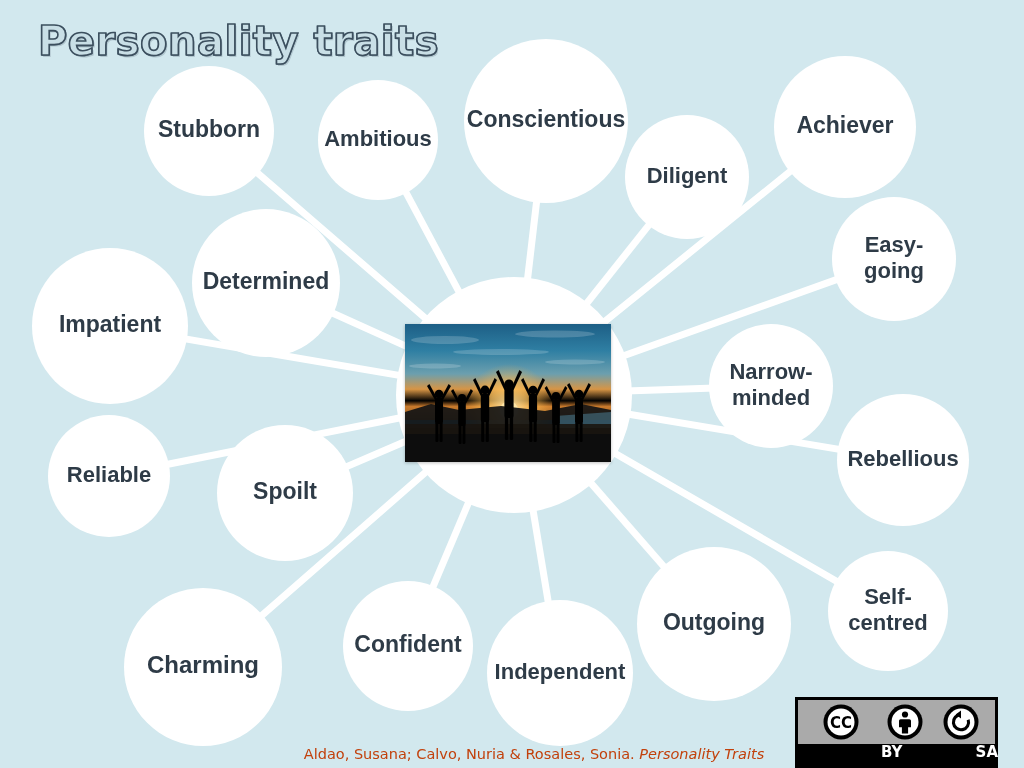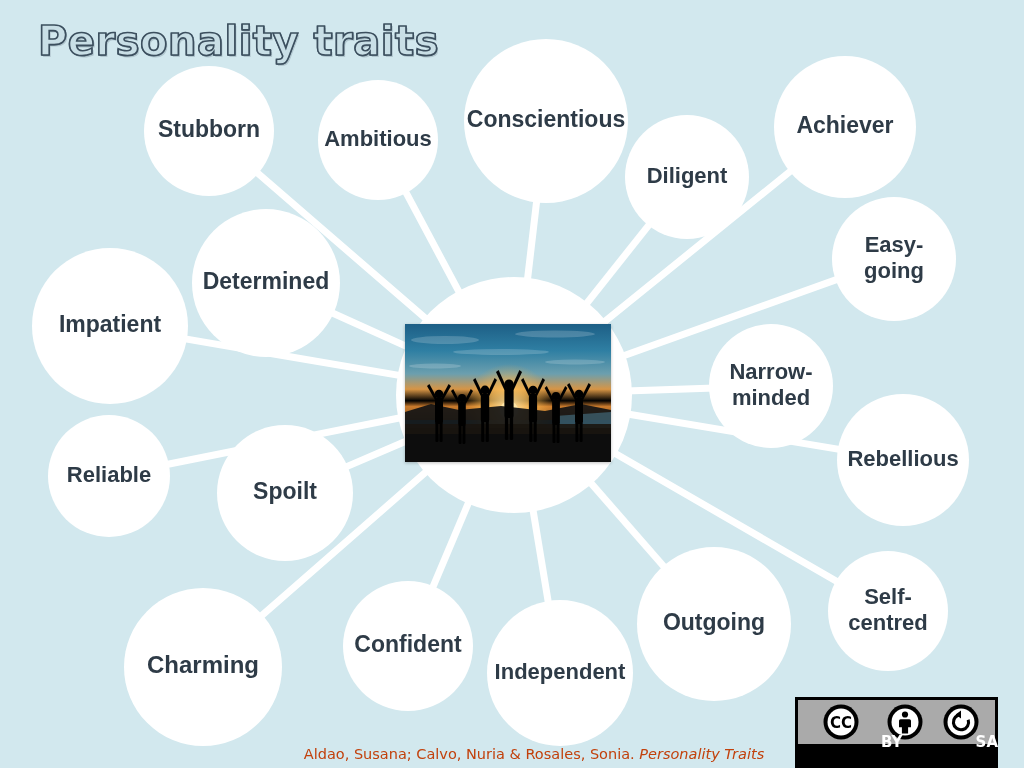--- a/index.html
+++ b/index.html
@@ -118,21 +118,21 @@
     height: 44px;
     background: #aaaaaa;
     display: flex;
     align-items: center;
     justify-content: space-around;
     box-sizing: border-box;
     padding: 4px 6px;
   }
   #cc-badge .cc-bottom {
     position: absolute;
-    left: 0; bottom: 14px;
+    left: 0; bottom: 4px;
     width: 203px;
     height: 24px;
     display: flex;
     align-items: center;
     box-sizing: border-box;
     gap: 40px;
   }
   #cc-badge .cc-bottom .lbl {
     color: #ffffff;
     font-family: "DejaVu Sans", sans-serif;

